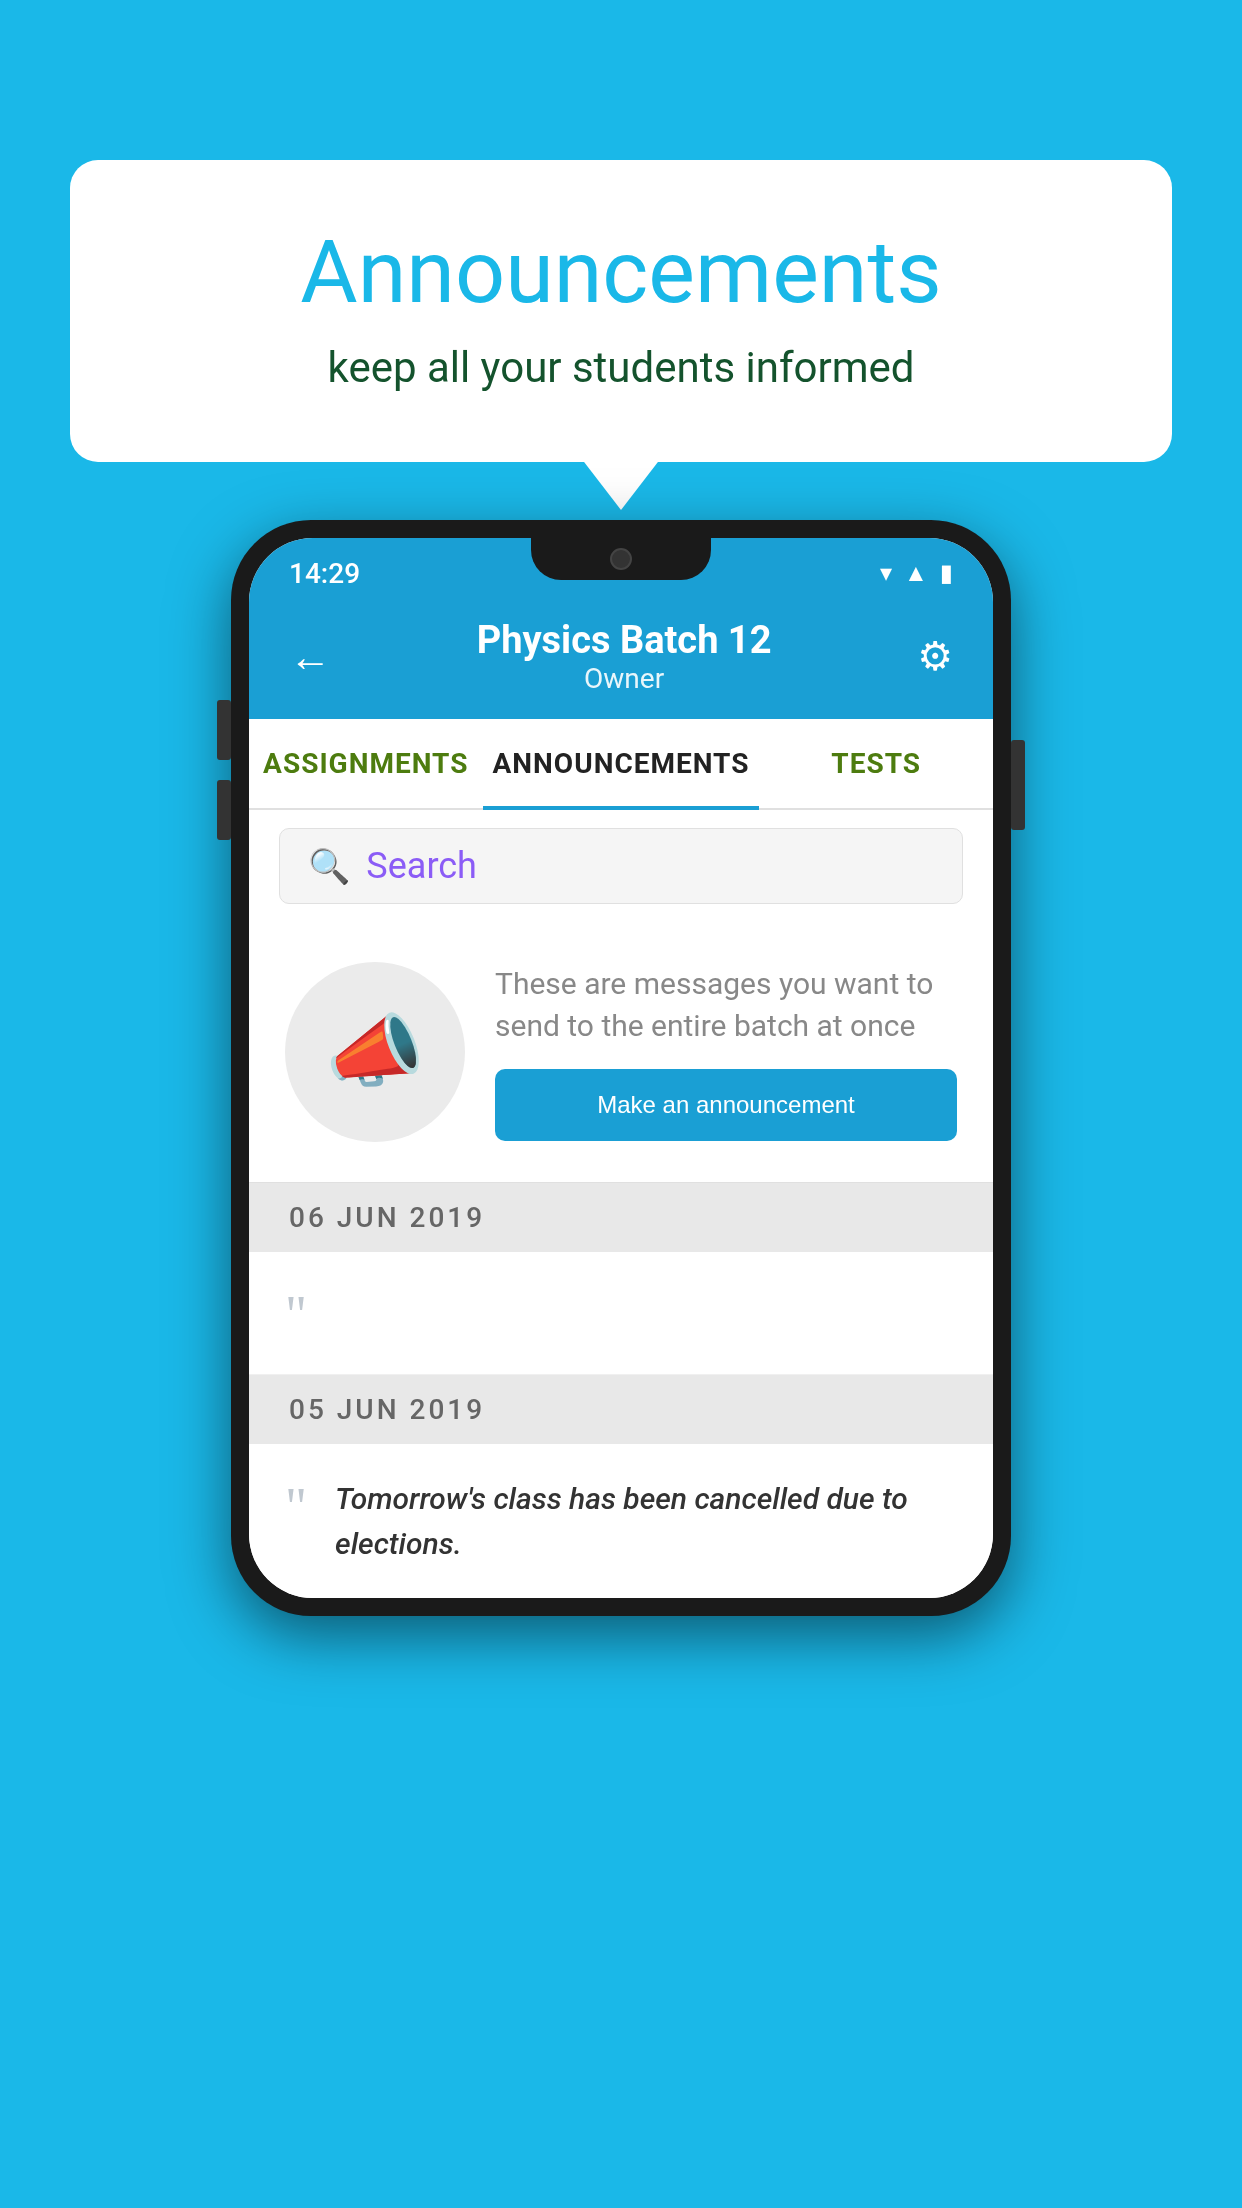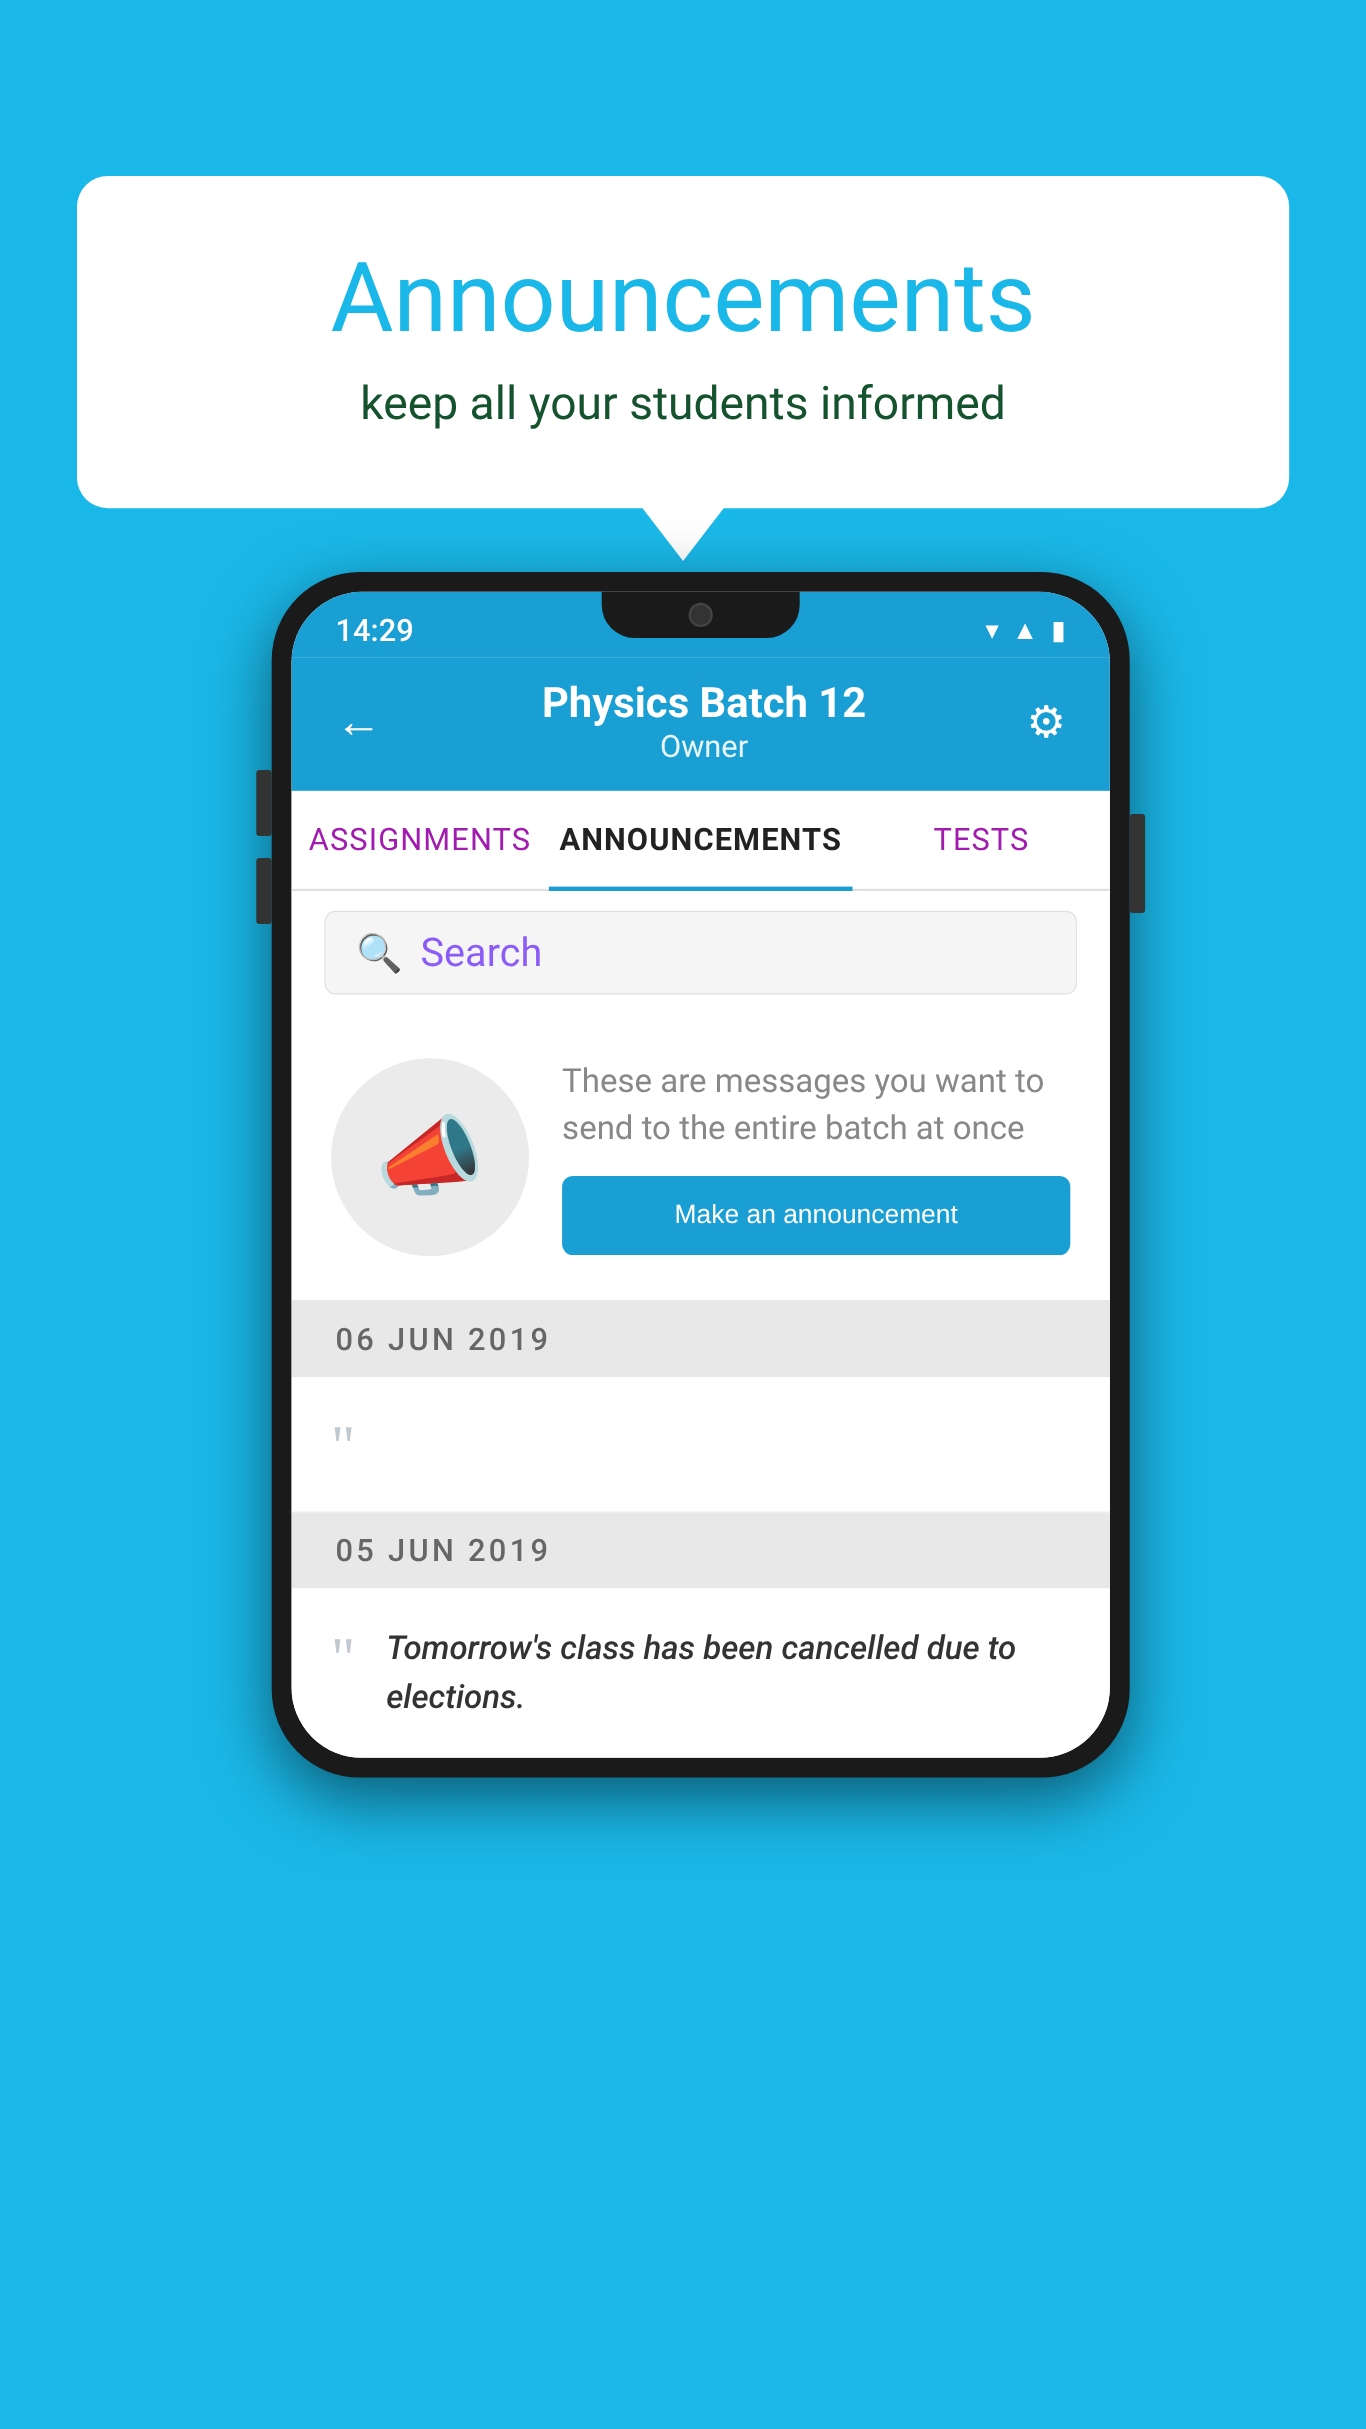--- a/index.html
+++ b/index.html
@@ -54,21 +54,20 @@
       font-weight: 400;
     }
 
     
     .phone-wrapper {
       position: absolute;
       top: 520px;
       left: 50%;
       transform: translateX(-50%);
       width: 780px;
-      margin-left: 16px;
     }
 
     .phone-outer {
       background: #1a1a1a;
       border-radius: 80px;
       padding: 18px;
       box-shadow: 0 20px 60px rgba(0,0,0,0.5);
       position: relative;
     }
 
@@ -165,22 +164,22 @@
     .tabs-bar {
       background: white;
       display: flex;
       border-bottom: 2px solid #e0e0e0;
     }
     .tab-item {
       flex: 1;
       text-align: center;
       padding: 28px 10px;
       font-size: 28px;
-      font-weight: 400;
-      color: #a21caf;
+      font-weight: 700;
+      color: #4d7c0f;
       letter-spacing: 1px;
       cursor: pointer;
       position: relative;
     }
     .tab-item.active {
       color: #222;
       font-weight: 700;
     }
     .tab-item.active::after {
       content: '';

